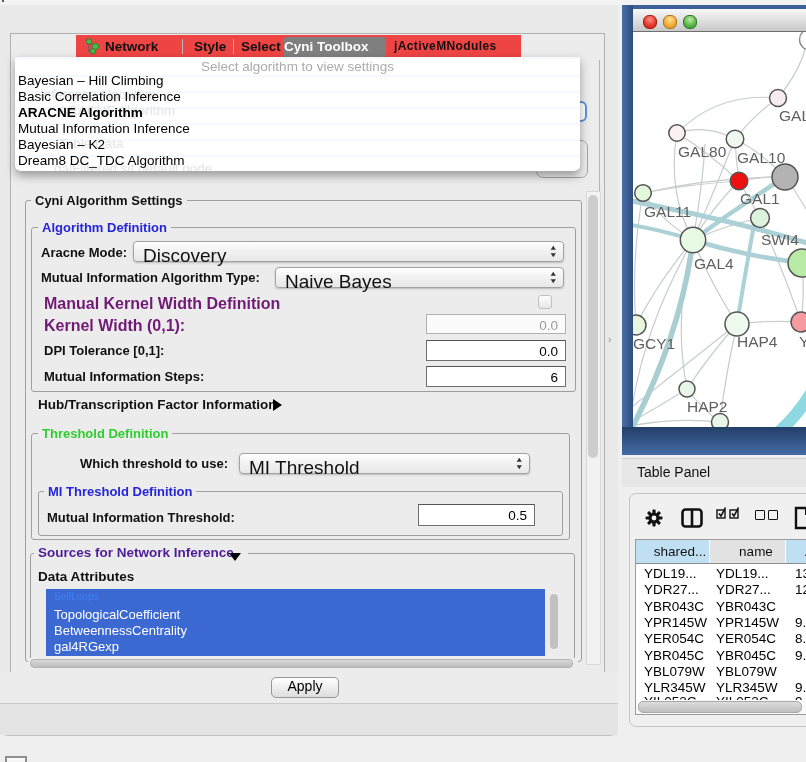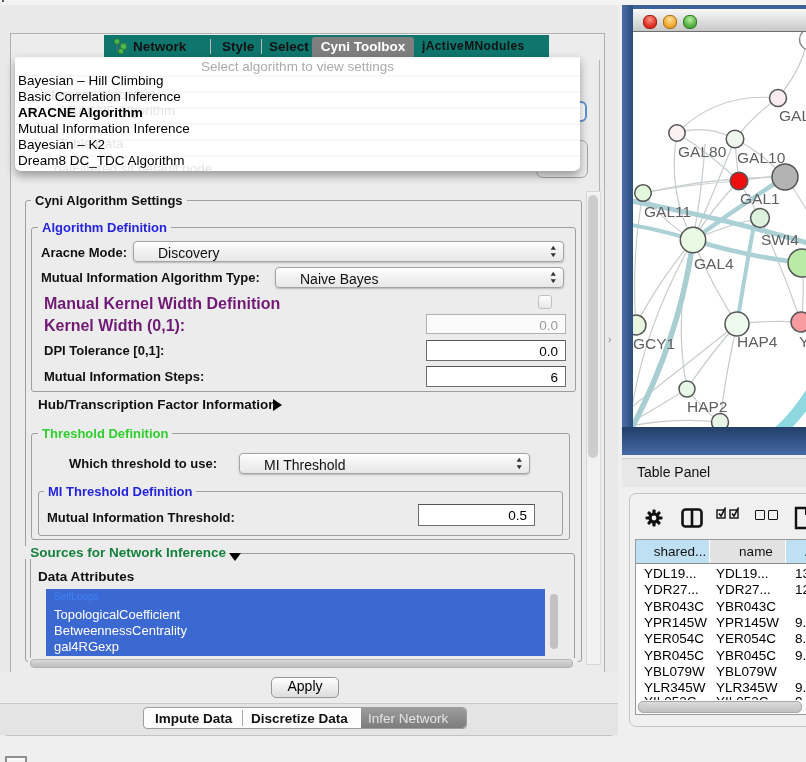--- a/index.html
+++ b/index.html
@@ -3,54 +3,54 @@
 <meta charset="utf-8">
 <style>
 html,body{margin:0;padding:0;}
 body{width:806px;height:762px;background:#efefef;font-family:"Liberation Sans",sans-serif;position:relative;overflow:hidden;}
 .abs{position:absolute;}
 .lbl{font-weight:bold;font-size:13px;color:#111;}
 .glbl{font-weight:bold;font-size:16px;color:#701a75;}
 .group{position:absolute;border:1px solid #9f9f9f;border-radius:3px;}
 .gtitle{position:absolute;background:#ececec;padding:0 4px;font-size:13px;line-height:13px;font-weight:bold;}
 .combo{position:absolute;border:1px solid #a3a3a3;border-radius:4px;background:linear-gradient(#ffffff,#f2f2f2 45%,#e8e8e8);box-shadow:0 1px 2px rgba(0,0,0,0.22);height:19px;}
-.combo .ct{position:absolute;left:24px;top:2.5px;font-size:14px;color:#111;}
+.combo .ct{position:absolute;left:9px;top:2.5px;font-size:19px;color:#111;}
 .arrows{position:absolute;right:7px;top:3px;width:6.5px;height:13px;}
 .field{position:absolute;background:#fff;border:1px solid #6e6e6e;border-top-color:#555;}
 .fieldtx{position:absolute;right:7px;top:2.5px;font-size:13.5px;color:#000;}
 </style>
 </head>
 <body>
 
 <div class="abs" style="left:0;top:0;width:806px;height:5px;background:#f3f3f3;"></div>
 <div class="abs" style="left:2px;top:0;width:2px;height:2px;background:#555;"></div>
 
 <div class="abs" id="cp" style="left:0;top:5px;width:618px;height:730px;background:#e9e9e9;border-radius:0 0 8px 8px;border-bottom:1px solid #c2c2c2;">
 
 
   <div class="abs" style="left:10px;top:28px;width:593px;height:638px;background:#ececec;border:1px solid #b0b0b0;"></div>
   <div class="abs" style="left:0;top:667px;width:618px;height:31px;background:#ececec;"></div>
   <div class="abs" style="left:0;top:698px;width:618px;height:31px;background:#e4e4e4;border-top:1px solid #c9c9c9;"></div>
 
-  <div class="abs" style="left:104px;top:30px;width:445px;height:25px;background:#0f766e;">
+  <div class="abs" style="left:76px;top:30px;width:445px;height:25px;background:#ef4444;">
     <div class="abs" style="left:208px;top:2px;width:102px;height:23px;background:#7f7f7f;border-radius:3px;"></div>
 
     <svg class="abs" style="left:10px;top:3px;" width="15" height="17" viewBox="0 0 15 17">
       <path d="M3 4 L3 13 L6.5 13" fill="none" stroke="#51677e" stroke-width="1.3"></path>
       <path d="M3.5 4.5 L8 8" fill="none" stroke="#51677e" stroke-width="1.3"></path>
       <circle cx="3" cy="3.5" r="2.7" fill="#4db84d" stroke="#2b7a2b" stroke-width="0.9"></circle>
       <circle cx="9.5" cy="8.5" r="3.2" fill="#4db84d" stroke="#2b7a2b" stroke-width="0.9"></circle>
       <circle cx="7" cy="13.2" r="2.7" fill="#4db84d" stroke="#2b7a2b" stroke-width="0.9"></circle>
     </svg>
     <div class="abs" style="left:29px;top:4px;font-size:13.5px;font-weight:bold;color:#111;">Network</div>
     <div class="abs" style="left:106px;top:4px;width:1px;height:15px;background:#b9b9b9;"></div>
     <div class="abs" style="left:118px;top:4px;font-size:13.5px;font-weight:bold;color:#111;">Style</div>
     <div class="abs" style="left:157px;top:4px;width:1px;height:15px;background:#b9b9b9;"></div>
     <div class="abs" style="left:165px;top:4px;font-size:13.5px;font-weight:bold;color:#111;">Select</div>
-    <div class="abs" style="left:208px;top:4px;width:102px;text-align:center;font-size:13.5px;font-weight:bold;color:#fff;">Cyni Toolbox</div>
+    <div class="abs" style="left:208px;top:4px;width:102px;text-align:left;font-size:13.5px;font-weight:bold;color:#fff;">Cyni Toolbox</div>
     <div class="abs" style="left:318px;top:4px;font-size:12px;font-weight:bold;color:#111;letter-spacing:0.4px;">jActiveMNodules</div>
   </div>
 
   <div class="abs" style="left:540px;top:96px;width:43px;height:17px;border:2.5px solid #5b94d6;border-radius:6px;background:#fff;"></div>
   <div class="abs" style="left:536px;top:135px;width:50px;height:36px;border:1px solid #a5a5a5;border-radius:7px;background:#ececec;"></div>
   <div class="abs" style="left:599px;top:55px;width:1px;height:135px;background:#b5b5b5;"></div>
 
   <div class="group" style="left:25px;top:195px;width:555px;height:460px;"></div>
   <div class="gtitle" style="left:31px;top:189px;color:#111;">Cyni Algorithm Settings</div>
 
@@ -97,39 +97,39 @@
   </div>
 
   <div class="lbl abs" style="left:38px;top:392px;font-size:13.5px;">Hub/Transcription Factor Information</div>
   <svg class="abs" style="left:272px;top:393px;" width="11" height="14" viewBox="0 0 11 14">
       <path d="M1 1 L10 7 L1 13 Z" fill="#000"></path>
     </svg>
 
   <div class="group" style="left:31px;top:428px;width:537px;height:105px;"></div>
   <div class="gtitle" style="left:38px;top:422px;color:#2fce2f;">Threshold Definition</div>
 
-  <div class="lbl abs" style="left:69px;top:451px;">Which threshold to use:</div>
+  <div class="lbl abs" style="left:80px;top:451px;">Which threshold to use:</div>
   <div class="combo" style="left:239px;top:448px;width:289px;">
     <div class="ct">MI Threshold</div>
     <svg class="arrows" viewBox="0 0 7 15">
         <path d="M3.5 1 L6.5 5.5 L0.5 5.5 Z" fill="#333"></path>
         <path d="M3.5 14 L6.5 9.5 L0.5 9.5 Z" fill="#333"></path>
       </svg>
   </div>
 
   <div class="group" style="left:38px;top:486px;width:523px;height:43px;"></div>
   <div class="gtitle" style="left:44px;top:480px;color:#2424dd;">MI Threshold Definition</div>
 
   <div class="lbl abs" style="left:47px;top:505px;">Mutual Information Threshold:</div>
   <div class="field" style="left:418px;top:499px;width:115px;height:20px;">
     <div class="fieldtx">0.5</div>
   </div>
 
   <div class="group" style="left:30px;top:548px;width:543px;height:107px;"></div>
-  <div class="gtitle" style="left:16px;top:541px;color:#15803d;font-size:13.5px;width:206px;text-align:right;">Sources for Network Inference</div>
+  <div class="gtitle" style="left:34px;top:541px;color:#4c1d95;font-size:13.5px;width:206px;">Sources for Network Inference</div>
   <svg class="abs" style="left:228px;top:547px;" width="14" height="10" viewBox="0 0 14 10">
       <path d="M1 1 L13 1 L7 9 Z" fill="#000"></path>
     </svg>
 
   <div class="lbl abs" style="left:38px;top:564px;font-size:13.5px;">Data Attributes</div>
 
   <div class="abs" style="left:46px;top:584px;width:514px;height:67px;background:#fff;">
     <div class="abs" style="left:499px;top:0;width:15px;height:67px;background:#ececec;"></div>
     <div class="abs" style="left:0;top:0;width:499px;height:67px;background:#3c68d2;"></div>
     <div class="abs" style="left:8px;top:2px;font-size:10px;color:#3b82f6;">SelfLoops</div>
@@ -137,27 +137,20 @@
     <div class="abs" style="left:8px;top:34px;font-size:13px;color:#fff;">BetweennessCentrality</div>
     <div class="abs" style="left:8px;top:50px;font-size:13px;color:#fff;">gal4RGexp</div>
     <div class="abs" style="left:504px;top:5px;width:8px;height:55px;background:#c2c2c2;border-radius:4px;"></div>
   </div>
 
   <div class="abs" style="left:28px;top:653px;width:550px;height:9px;background:#ededed;"></div>
   <div class="abs" style="left:30px;top:653.5px;width:541px;height:7px;background:linear-gradient(#d9d9d9,#bdbdbd);border-radius:4px;border:1px solid #b4b4b4;"></div>
 
   <div class="abs" style="left:271px;top:672px;width:66px;height:19px;background:linear-gradient(#ffffff,#dddddd);border:1px solid #979797;border-radius:5px;text-align:center;font-size:14px;font-weight:500;color:#000;line-height:16px;">Apply</div>
 
-  <div class="abs" style="left:143px;top:702px;width:322px;height:20px;background:#fdfdfd;border:1px solid #9d9d9d;border-radius:4px;">
-    <div class="abs" style="left:11px;top:3px;font-size:13.5px;font-weight:bold;color:#111;">Impute Data</div>
-    <div class="abs" style="left:98px;top:2px;width:1px;height:16px;background:#aaa;"></div>
-    <div class="abs" style="left:107px;top:3px;font-size:13.5px;font-weight:bold;color:#111;">Discretize Data</div>
-    <div class="abs" style="left:217px;top:0;width:105px;height:20px;background:linear-gradient(#9c9c9c,#7c7c7c);border-radius:0 4px 4px 0;"></div>
-    <div class="abs" style="left:224px;top:3px;font-size:13.5px;color:#e3e3e3;">Infer Network</div>
-  </div>
 </div>
 
 <div class="abs" style="left:15px;top:57px;width:565px;height:114px;background:repeating-linear-gradient(180deg,#ffffff 0px,#ffffff 14px,#f6f9fc 14px,#f6f9fc 16px);background-position:0 4px;border-bottom:1px solid #a9a9a9;border-radius:0 0 6px 6px;box-shadow:0 4px 10px rgba(0,0,0,0.35);overflow:hidden;">
   <div class="abs" style="left:0;top:1.5px;width:565px;height:16px;text-align:center;font-size:13.5px;color:#ababab;">Select algorithm to view settings</div>
   <div class="abs" style="left:25px;top:30px;font-size:13.5px;color:#e3e3e3;">Inference Algorithm</div>
   <div class="abs" style="left:44px;top:46px;font-size:13.5px;color:#e4e4e4;">ARACNE Algorithm</div>
   <div class="abs" style="left:44px;top:79px;font-size:13.5px;color:#e5e5e5;">Table Data</div>
   <div class="abs" style="left:39px;top:104px;font-size:13.5px;color:#e3e3e3;">galFiltered.sif default node</div>
   <div class="abs" style="left:3px;top:15.5px;font-size:13.5px;color:#000;">Bayesian – Hill Climbing</div>
   <div class="abs" style="left:3px;top:31.5px;font-size:13.5px;color:#000;">Basic Correlation Inference</div>

